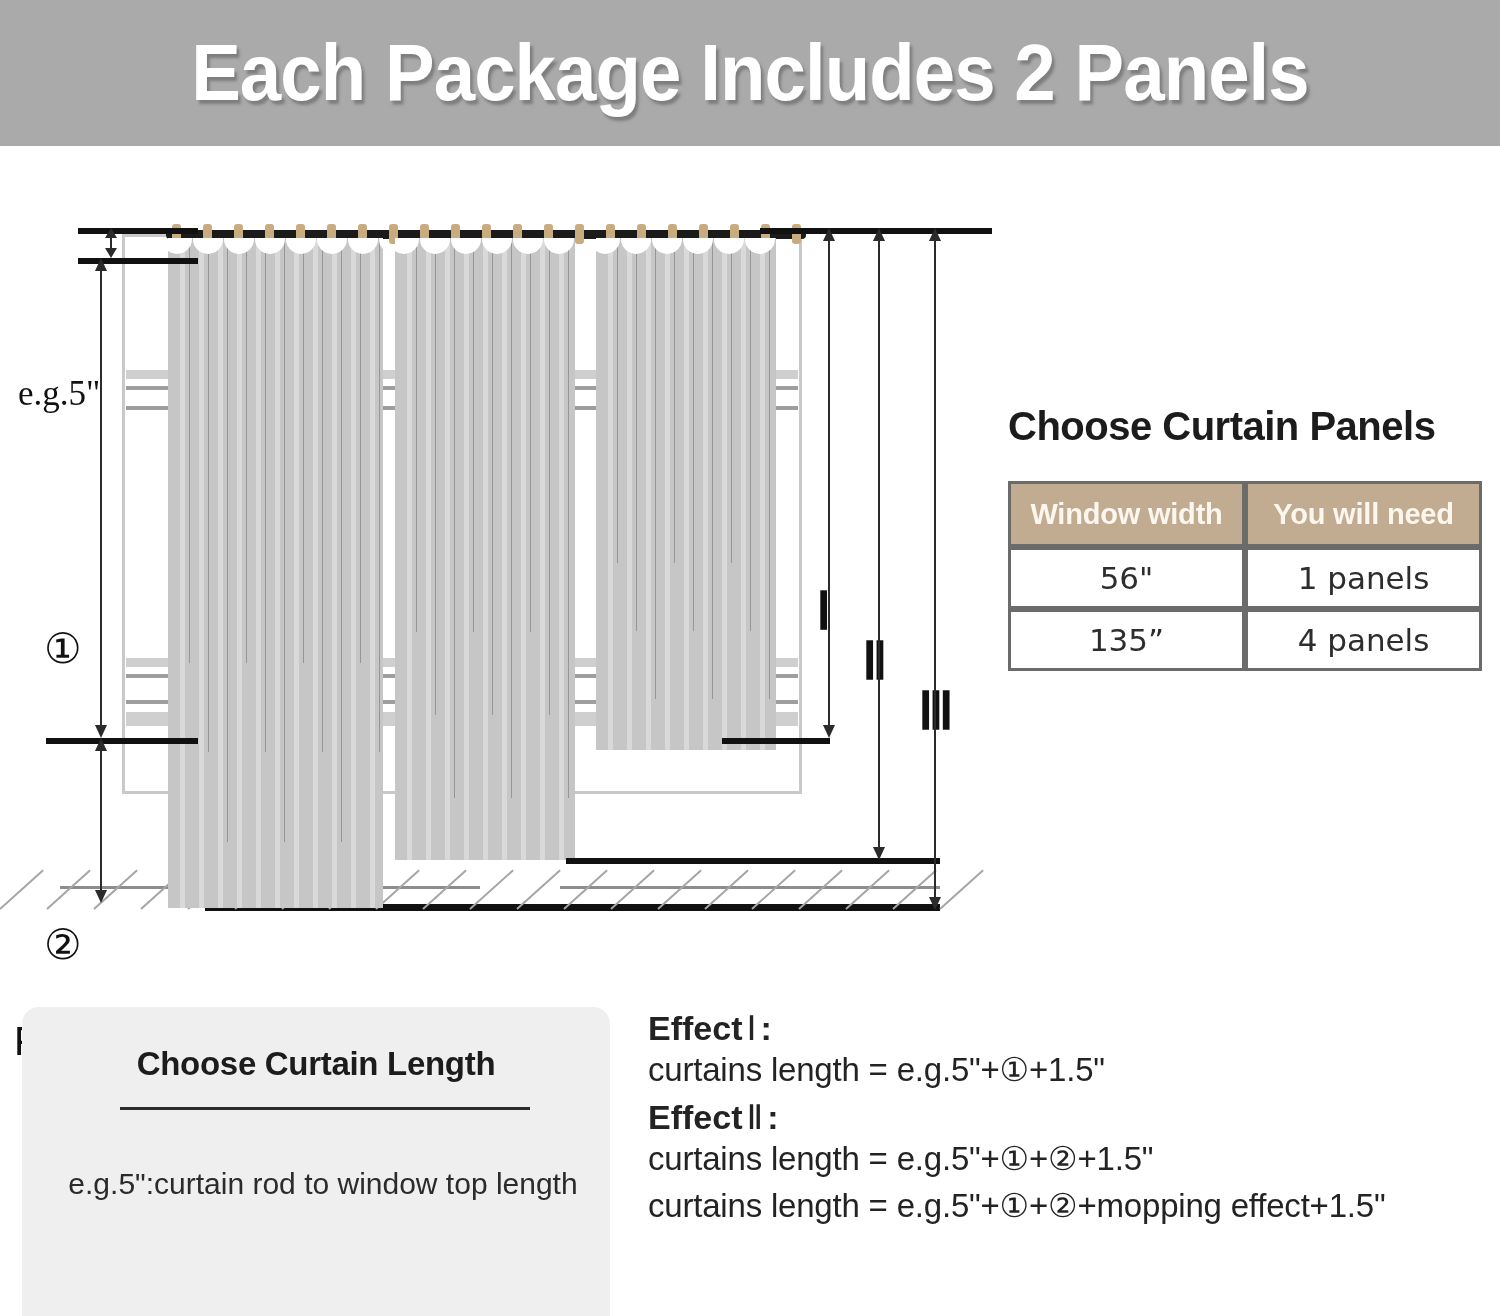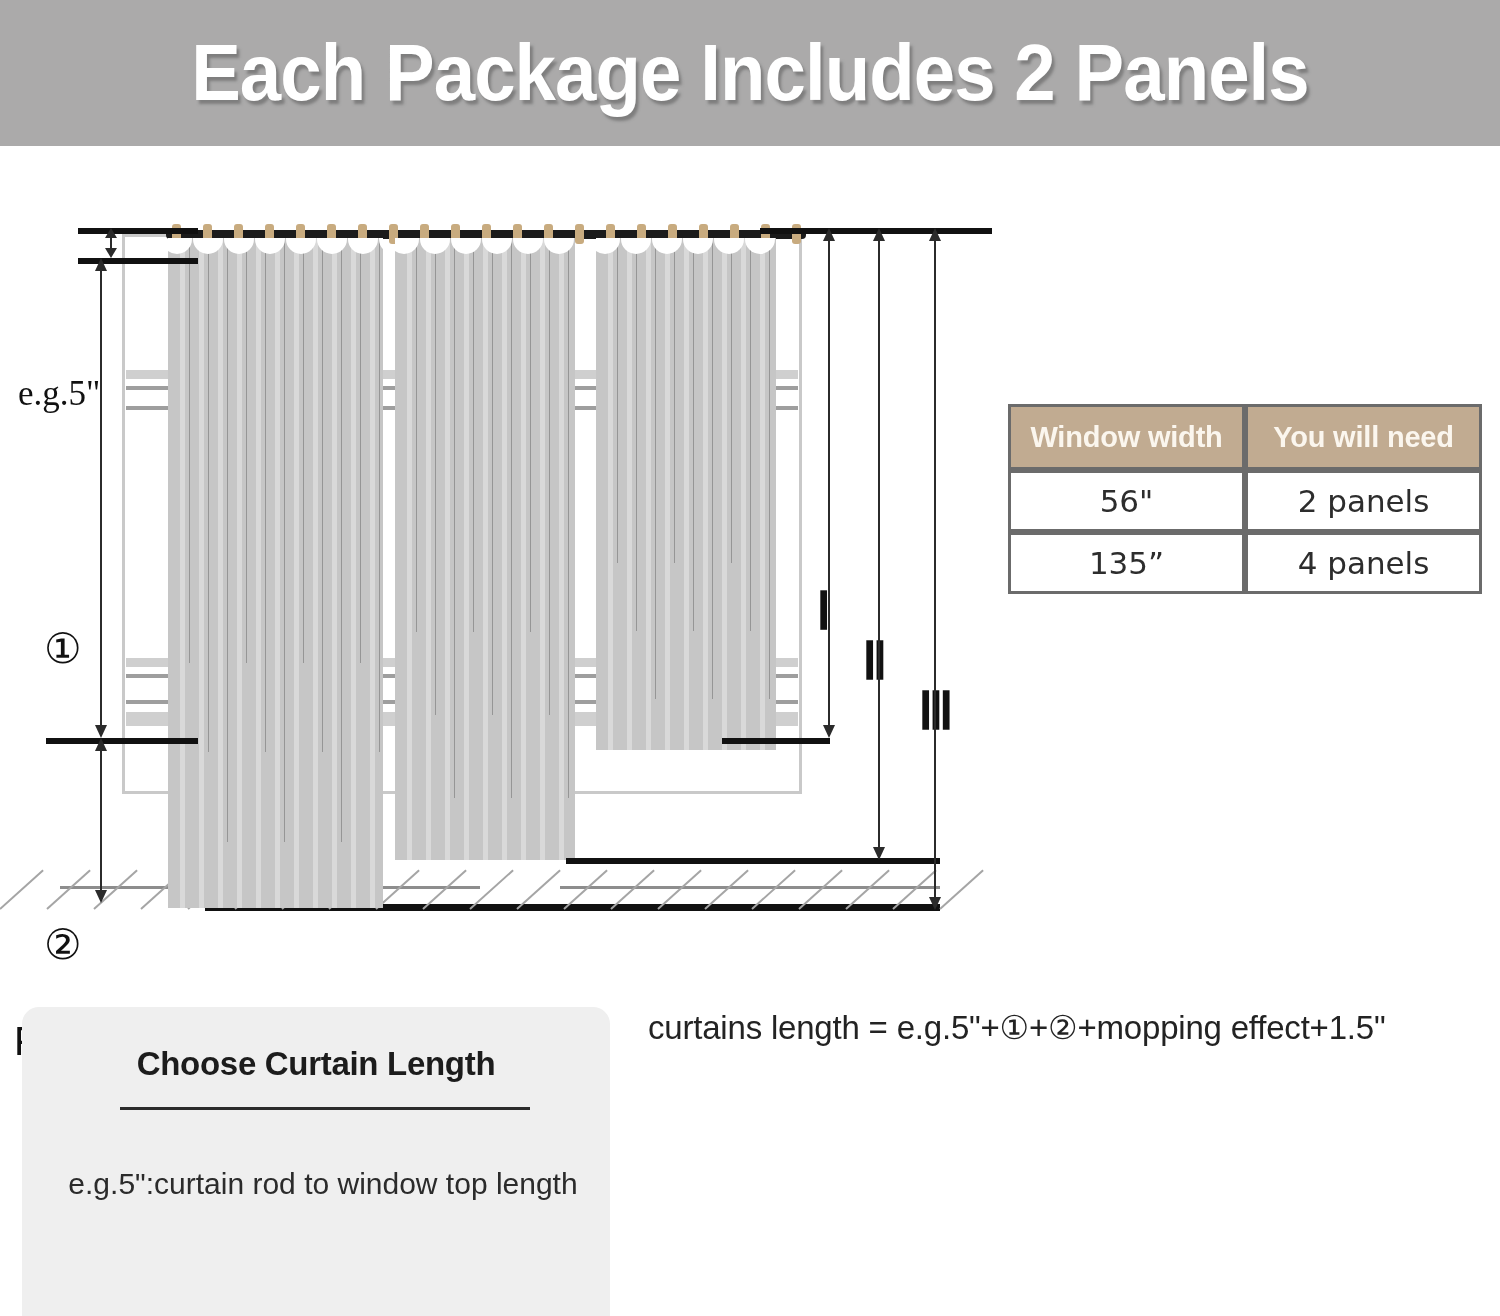--- a/index.html
+++ b/index.html
@@ -330,43 +330,56 @@
   <div class="arr-up" style="left:873px;top:82px;"></div>
   <div class="arr-dn" style="left:873px;top:701px;"></div>
 
   <div class="romlbl" style="left:918px;top:540px;">Ⅲ</div>
   <div class="vline" style="left:934px;top:88px;height:672px;"></div>
   <div class="arr-up" style="left:929px;top:82px;"></div>
   <div class="arr-dn" style="left:929px;top:751px;"></div>
 </div>
 
 <div id="table-section">
+  <div id="table-heading">Choose Curtain Panels</div>
   <table id="panels-table">
     <thead>
       <tr>
         <th>Window width</th>
         <th>You will need</th>
       </tr>
     </thead>
     <tbody>
       <tr>
         <td>56"</td>
-        <td>2 panels</td>
+        <td>1 panels</td>
       </tr>
       <tr>
         <td>135”</td>
         <td>4 panels</td>
       </tr>
     </tbody>
   </table>
 </div>
 
 <div id="length-box">
   <div id="length-title">Choose Curtain Length</div>
   <div id="length-rule"></div>
   <div id="legend-1">e.g.5":curtain rod to window top length</div>
 </div>
 
 <div id="effects">
   <div>
+    <div class="eff-head">
+      <span>Effect</span><span class="rn">Ⅰ</span><span>:</span>
+    </div>
+    <div class="eff-formula">curtains length = e.g.5"+①+1.5"</div>
+  </div>
+  <div>
+    <div class="eff-head">
+      <span>Effect</span><span class="rn">Ⅱ</span><span>:</span>
+    </div>
+    <div class="eff-formula">curtains length = e.g.5"+①+②+1.5"</div>
+  </div>
+  <div>
     <div class="eff-formula">curtains length = e.g.5"+①+②+mopping effect+1.5"</div>
   </div>
 </div>
 
 </body></html>

